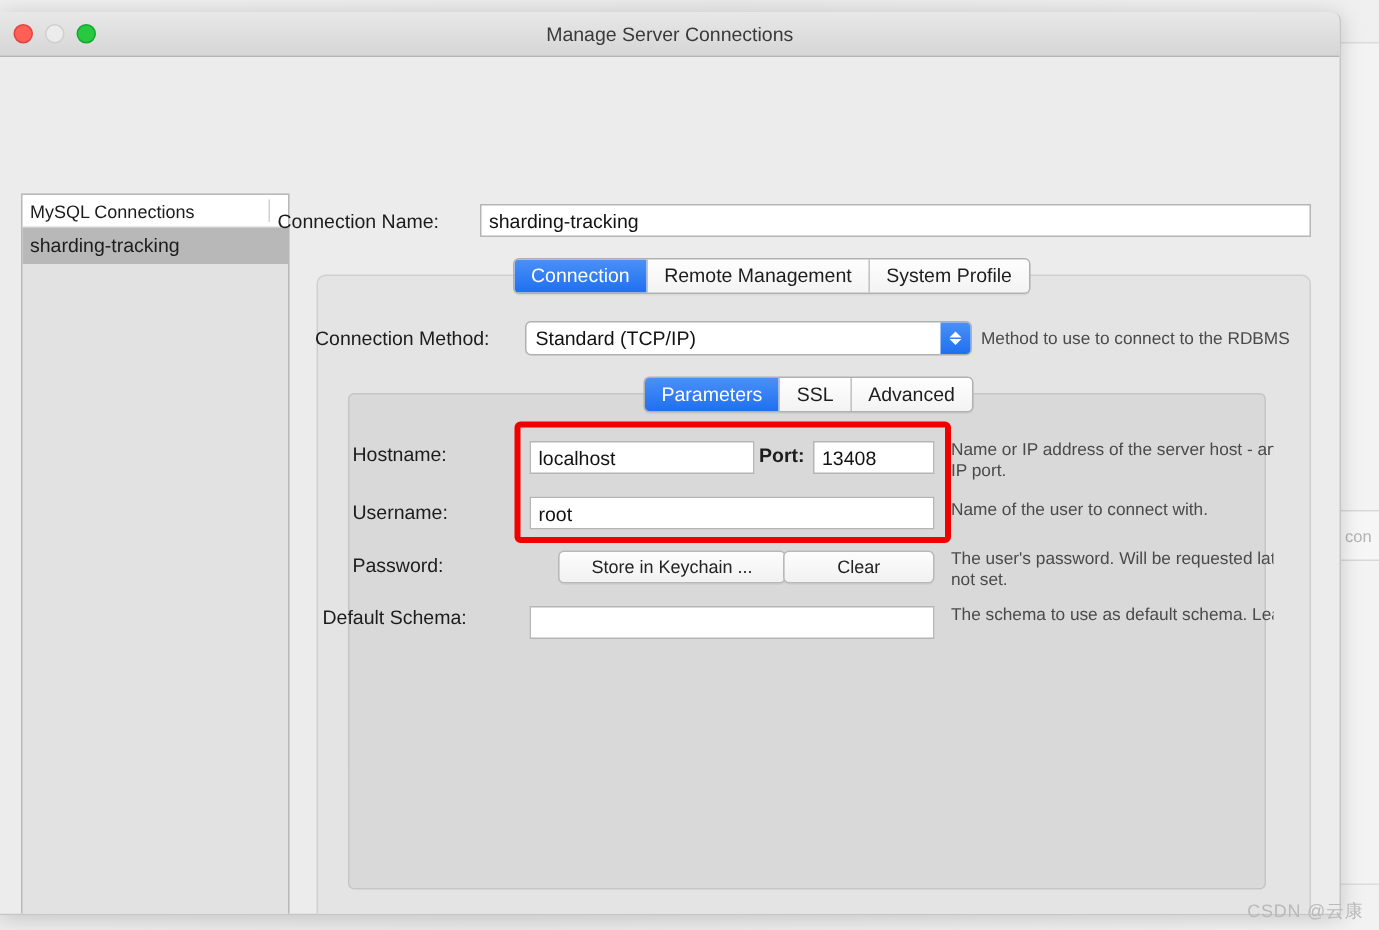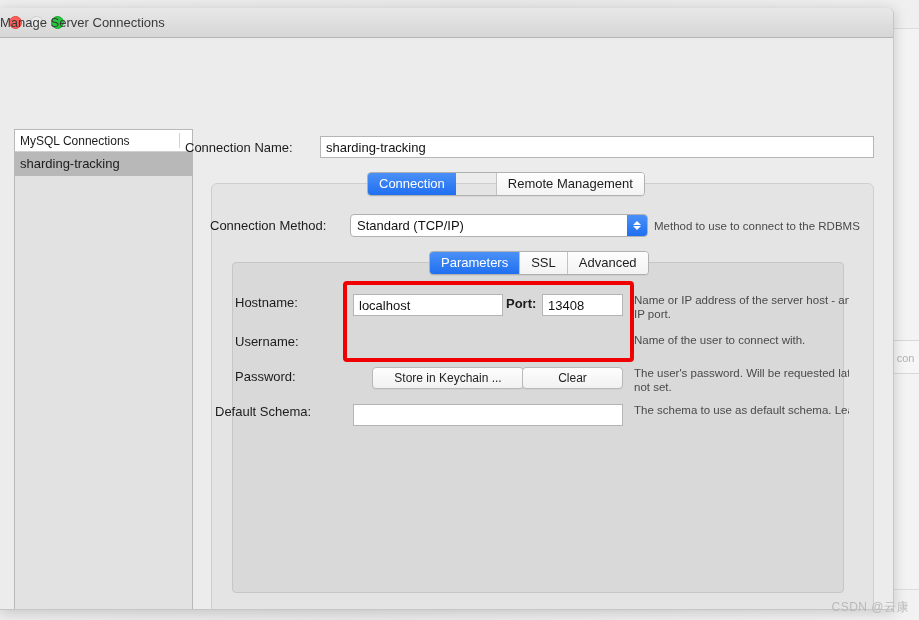--- a/index.html
+++ b/index.html
@@ -69,20 +69,21 @@
   #titlebar {
     position: relative;
     height: 29px;
     background: linear-gradient(#e8e8e8, #d6d6d6);
     border-bottom: 1px solid #b4b4b4;
   }
   #titlebar .title {
     position: absolute;
     left: 0; right: 0; top: 0;
     line-height: 29px;
+    text-align: center;
     font-size: 13px;
     color: #3a3a3a;
   }
   .lights {
     position: absolute;
     left: 9px;
     top: 8px;
     display: flex;
     gap: 8px;
   }
@@ -215,21 +216,21 @@
     padding: 0 11px;
     border-left: 1px solid #c3c3c3;
     text-align: center;
     cursor: default;
   }
   .tabbar .tab:first-child { border-left: none; }
   .tabbar .tab.active {
     background: linear-gradient(#4a90f7, #1f6ff0);
     color: #ffffff;
   }
-  #outer-tabs { left: 367px; top: 89px; gap: 40px; }
+  #outer-tabs { left: 342px; top: 89px; }
 
   
   #tab-panel {
     position: absolute;
     left: 211px;
     top: 100px;
     width: 663px;
     height: 445px;
     background: #e4e4e4;
     border: 1px solid #cfcfcf;
@@ -375,20 +376,21 @@
       </div>
 
       <div class="field-label" id="lbl-conn-name">Connection Name:</div>
       <input class="textfield" id="inp-conn-name" type="text" value="sharding-tracking" style="">
 
       <div id="tab-panel"></div>
 
       <div class="tabbar" id="outer-tabs">
         <div class="tab active">Connection</div>
         <div class="tab">Remote Management</div>
+        <div class="tab">System Profile</div>
       </div>
 
       <div class="field-label" id="lbl-method">Connection Method:</div>
       <div id="sel-method">
         <span>Standard (TCP/IP)</span>
         <span class="stepper">
           <span class="chev up"></span>
           <span class="chev down"></span>
         </span>
       </div>
@@ -401,20 +403,21 @@
         <div class="tab">SSL</div>
         <div class="tab">Advanced</div>
       </div>
 
       <div class="field-label" id="lbl-hostname">Hostname:</div>
       <input class="textfield" id="inp-hostname" type="text" value="localhost" style="">
       <div class="field-label" id="lbl-port">Port:</div>
       <input class="textfield" id="inp-port" type="text" value="13408" style="">
 
       <div class="field-label" id="lbl-username">Username:</div>
+      <input class="textfield" id="inp-username" type="text" value="root" style="">
 
       <div class="field-label" id="lbl-password">Password:</div>
       <div class="btn" id="btn-keychain">Store in Keychain ...</div>
       <div class="btn" id="btn-clear">Clear</div>
 
       <div class="field-label" id="lbl-schema">Default Schema:</div>
       <input class="textfield" id="inp-schema" type="text" value="" style="">
 
       <div class="hint clipped" id="hint-host">
         <span class="l2">Name or IP address of the server host - and</span>

